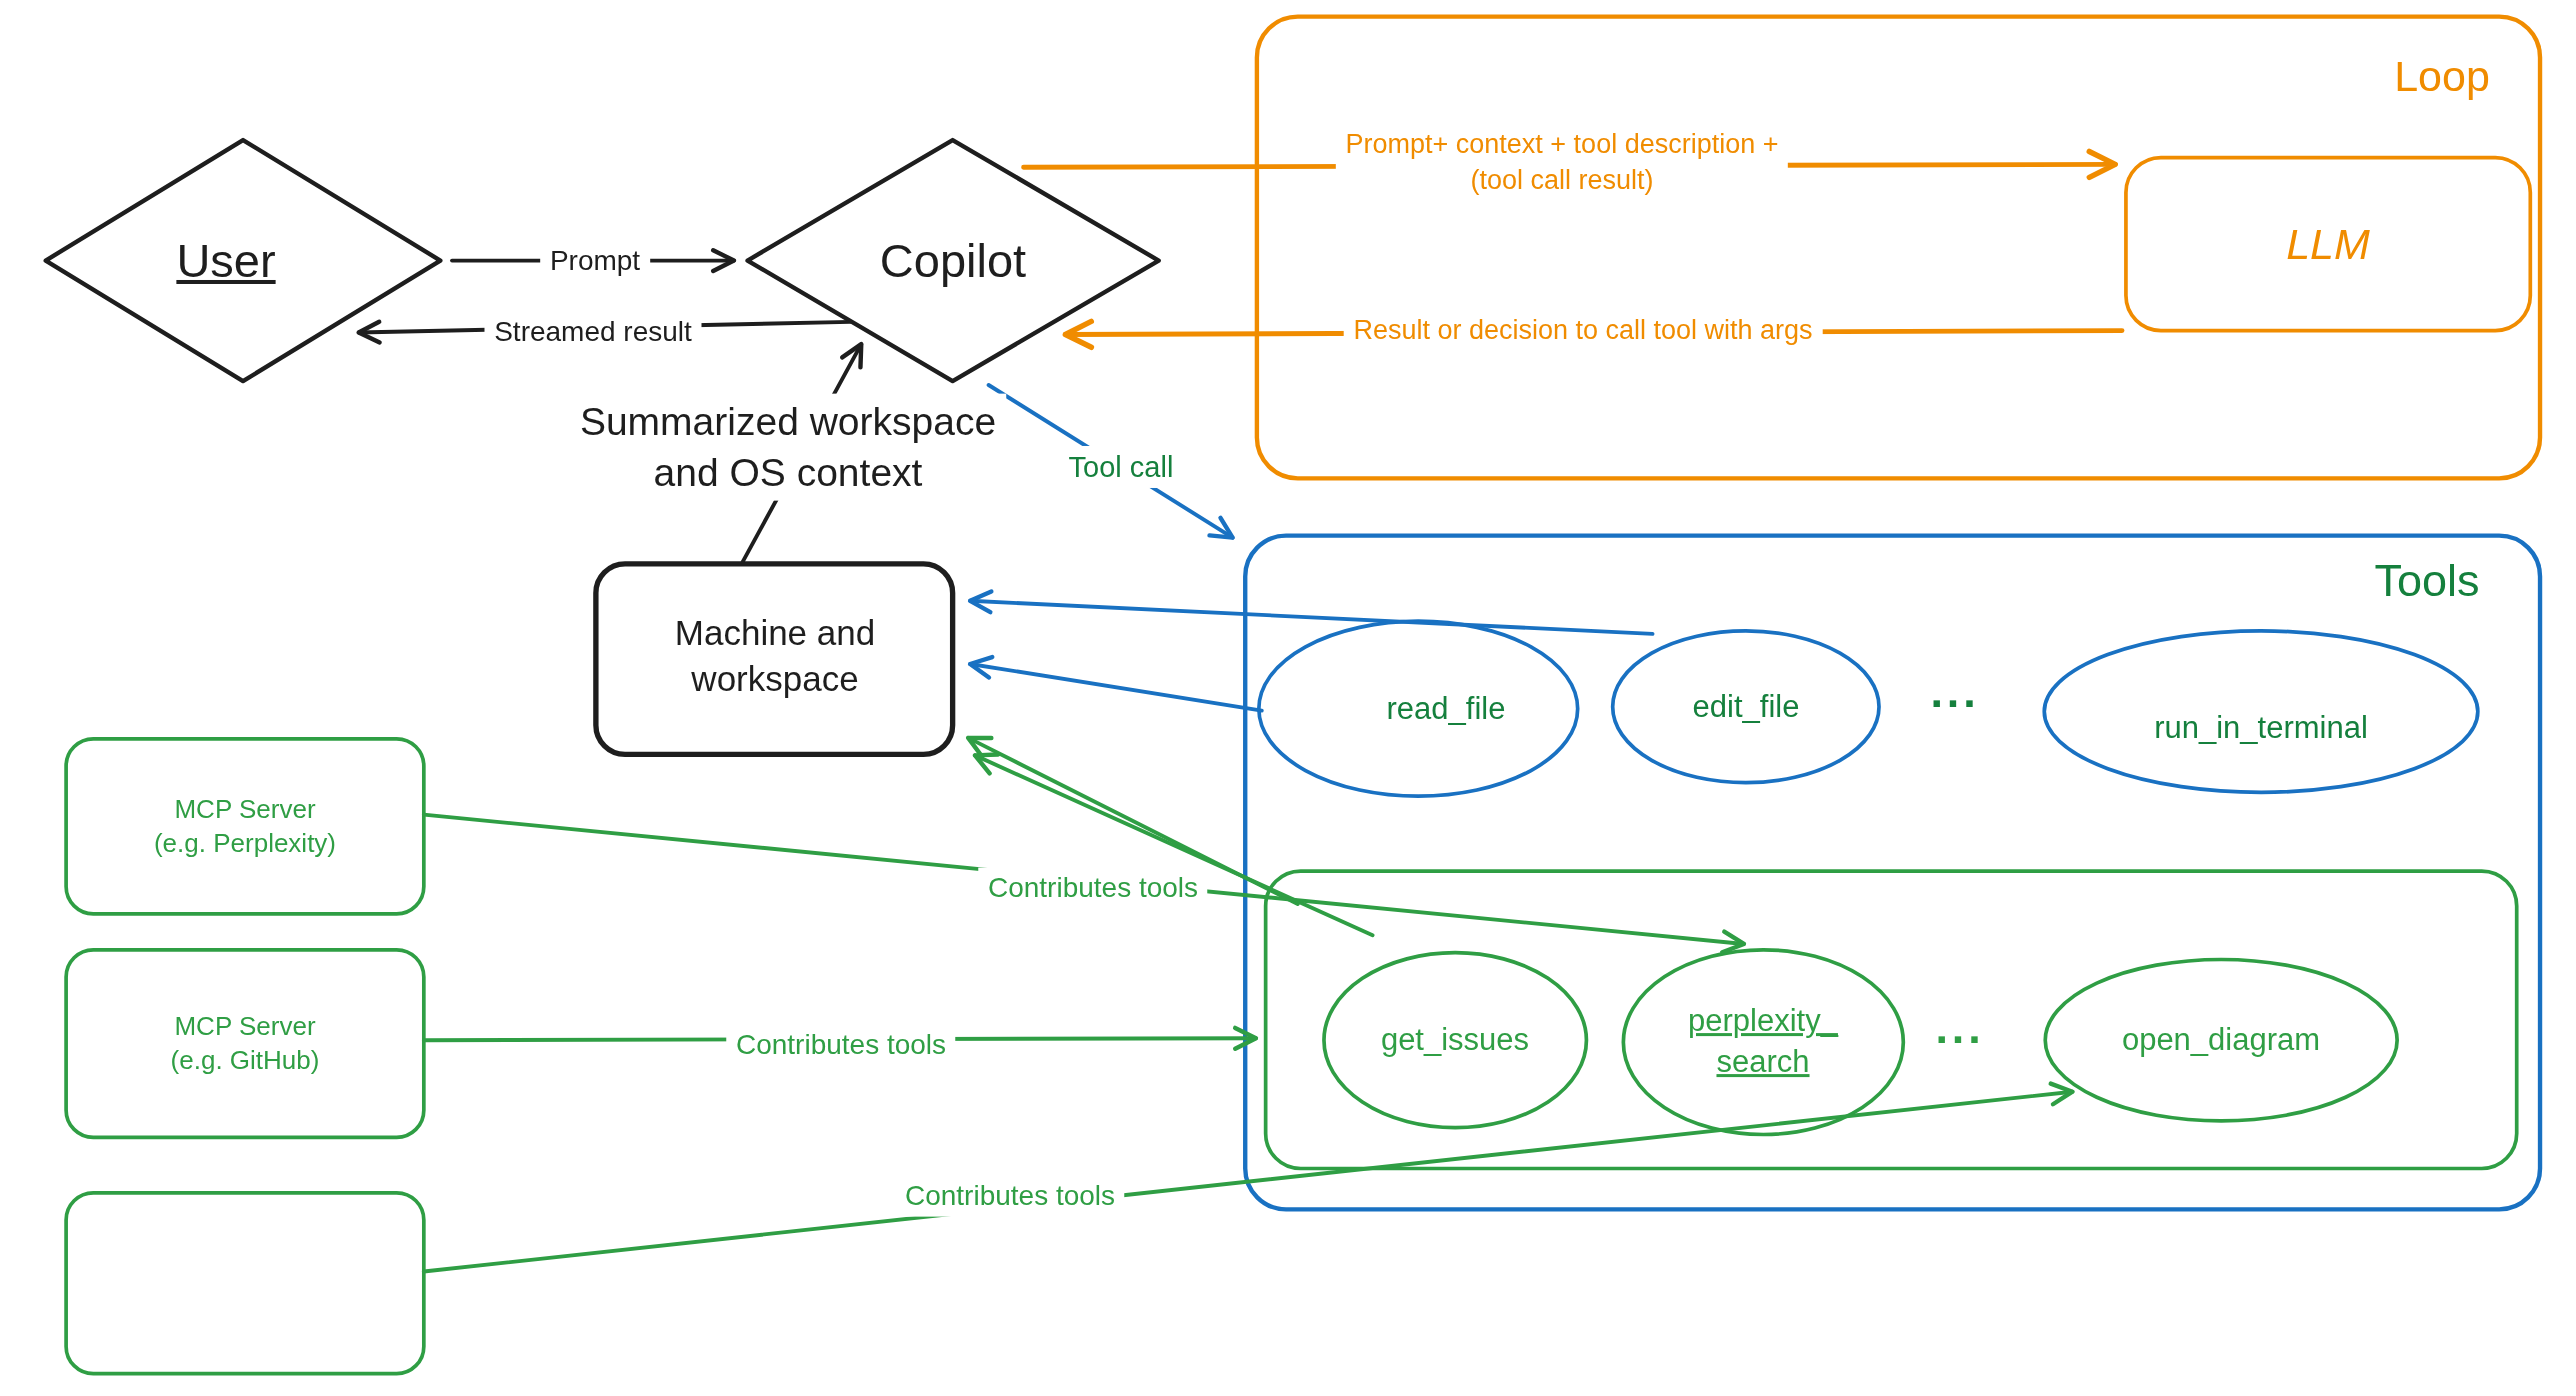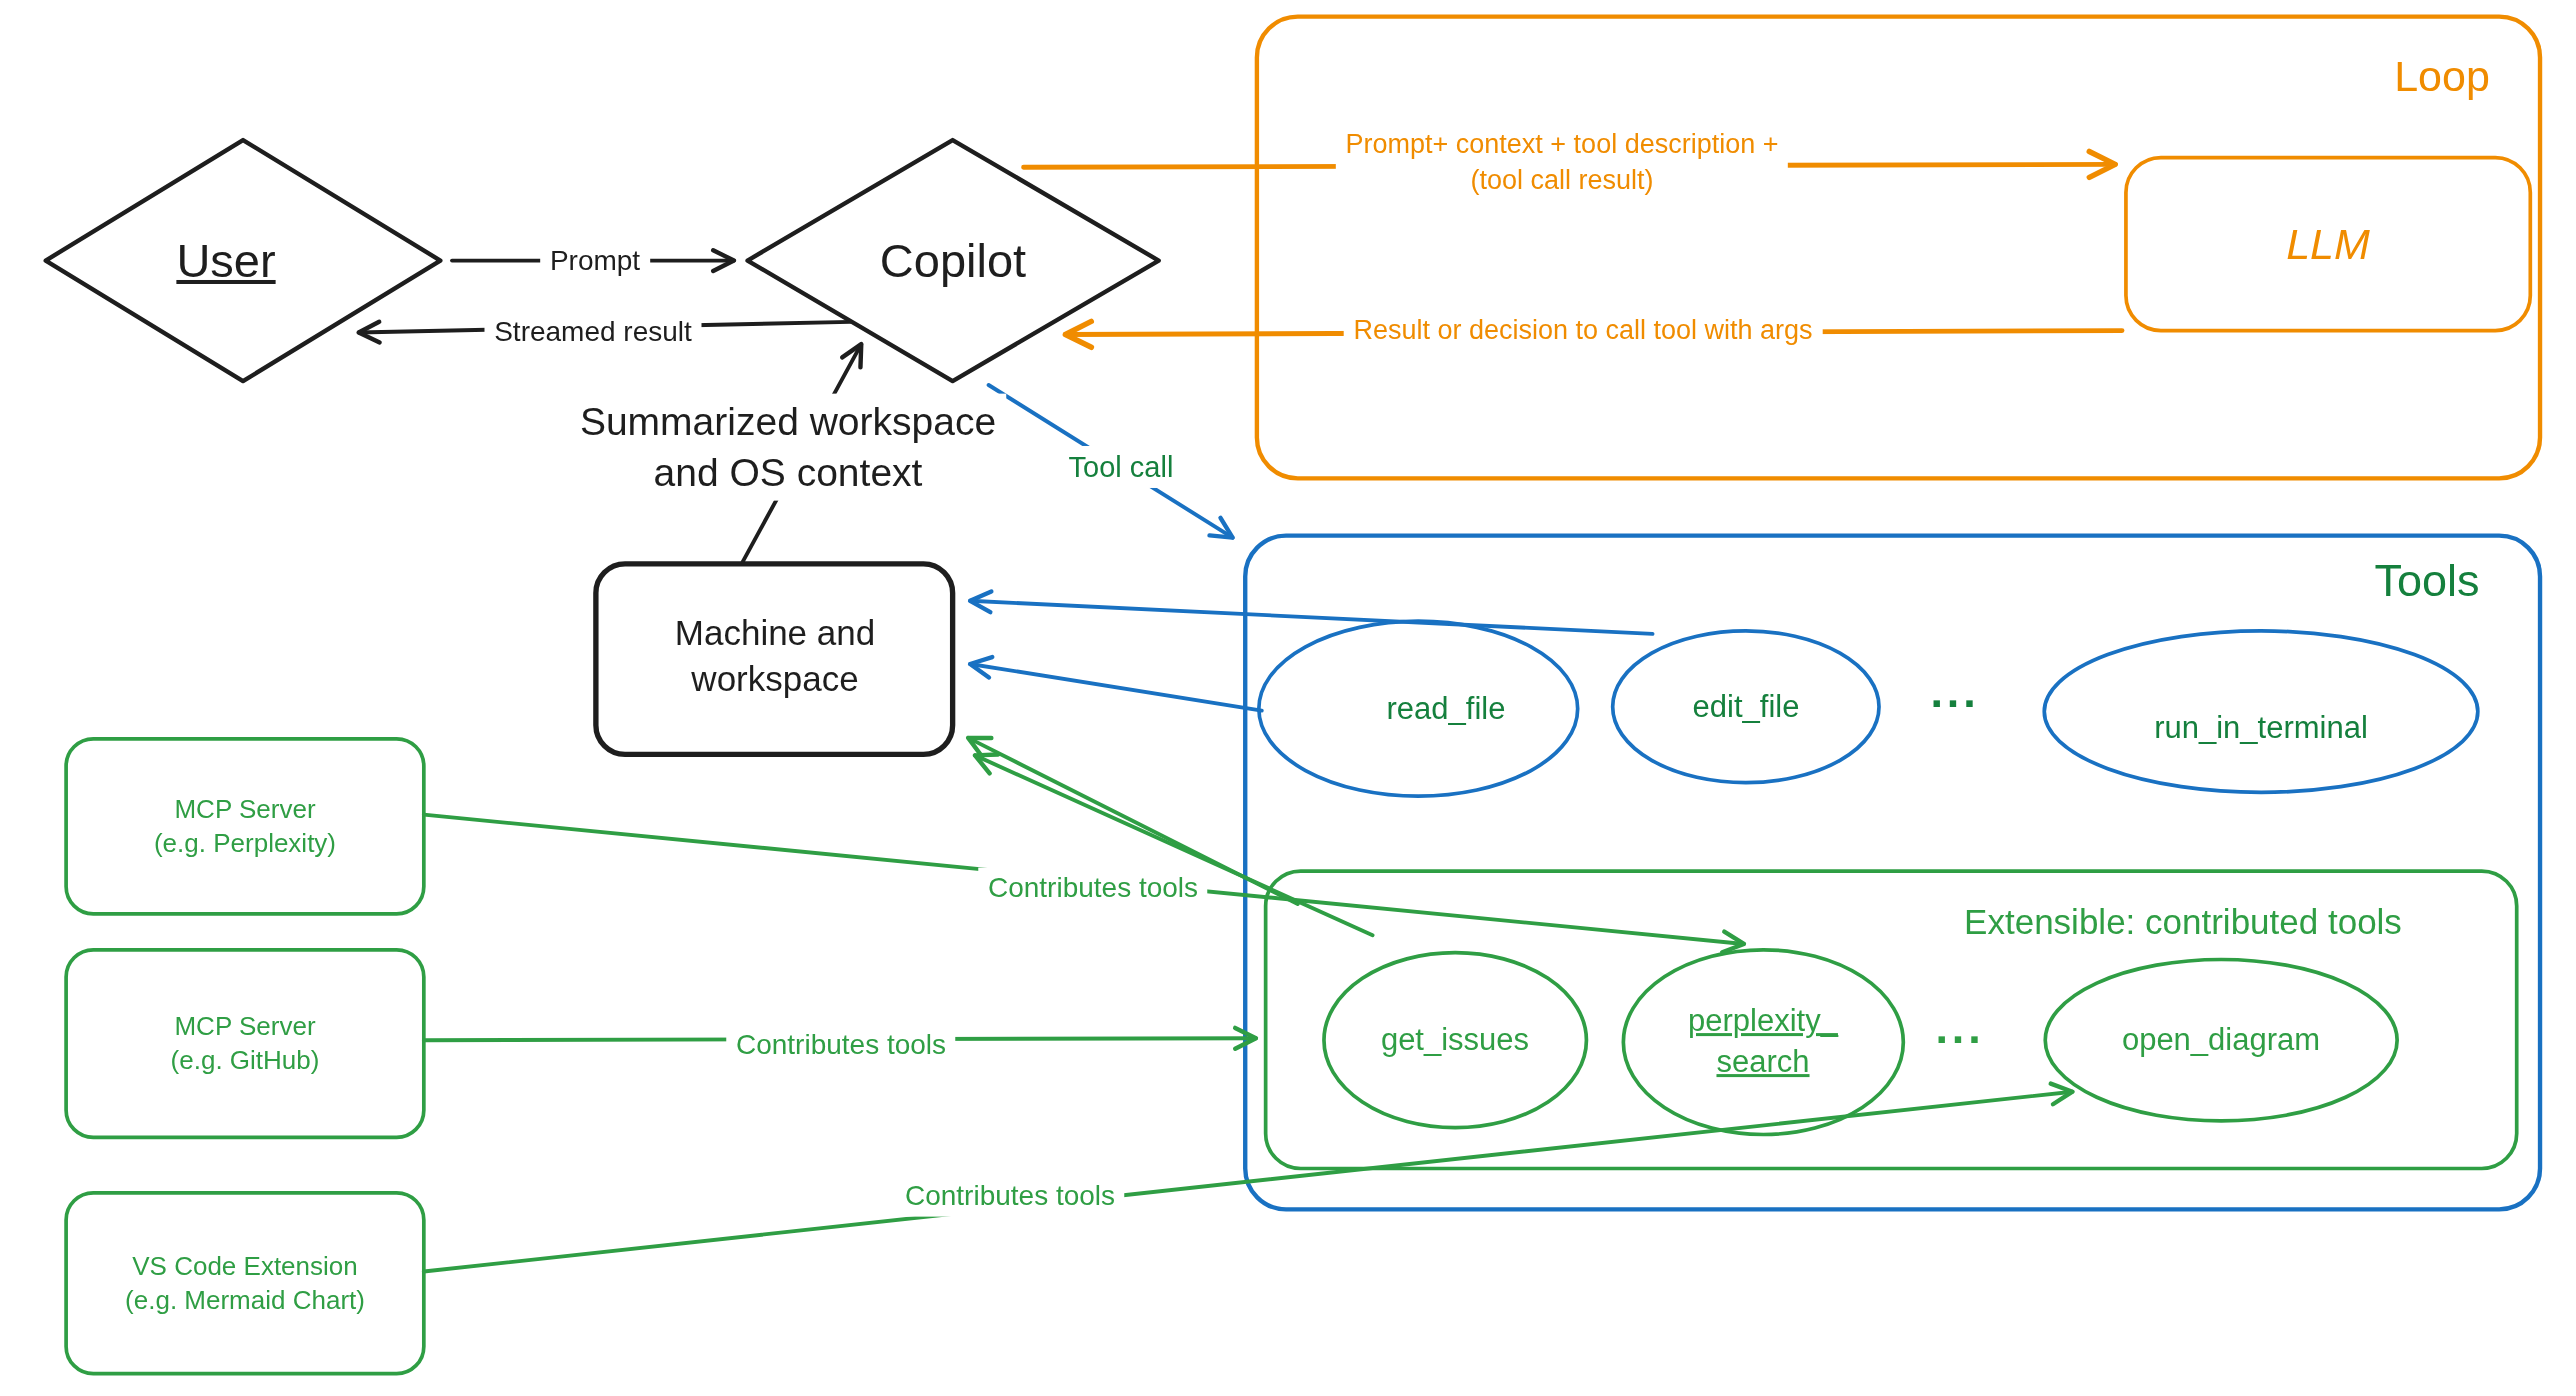--- a/index.html
+++ b/index.html
@@ -119,40 +119,35 @@
   </div>
   <div class="label orange onln" style="left:1583px;top:331px;font-size:27px;">Result or decision to call tool with args</div>
 
   <div class="label blue onln" style="left:1121px;top:467px;font-size:29px;">Tool call</div>
   <div class="label blue" style="left:2427px;top:581px;font-size:45px;">Tools</div>
   <div class="label blue" style="left:1418px;top:709px;font-size:31px;margin-left:28px;">read_file</div>
   <div class="label blue" style="left:1746px;top:707px;font-size:31px;">edit_file</div>
   <div class="label blue dots" style="left:1955px;top:692px;">...</div>
   <div class="label blue" style="left:2261px;top:728px;font-size:31px;">run_in_terminal</div>
 
-  <div class="label green" style="left:2183px;top:922px;font-size:35px;">Extensible: contributed tools</div>
   <div class="label green" style="left:1455px;top:1040px;font-size:31px;">get_issues</div>
   <div class="label green" style="left:1763px;top:1042px;font-size:31px;text-decoration:underline;">
     <div>perplexity_</div>
     <div>search</div>
   </div>
   <div class="label green dots" style="left:1960px;top:1028px;">...</div>
   <div class="label green" style="left:2221px;top:1040px;font-size:31px;">open_diagram</div>
 
   <div class="label green" style="left:245px;top:826px;font-size:26px;">
     <div>MCP Server</div>
     <div>(e.g. Perplexity)</div>
   </div>
   <div class="label green" style="left:245px;top:1043px;font-size:26px;">
     <div>MCP Server</div>
     <div>(e.g. GitHub)</div>
   </div>
-  <div class="label green" style="left:245px;top:1283px;font-size:26px;">
-    <div>VS Code Extension</div>
-    <div>(e.g. Mermaid Chart)</div>
-  </div>
 
   <div class="label green onln" style="left:1093px;top:888px;font-size:28px;">Contributes tools</div>
   <div class="label green onln" style="left:841px;top:1045px;font-size:28px;">Contributes tools</div>
   <div class="label green onln" style="left:1010px;top:1196px;font-size:28px;">Contributes tools</div>
 
 </div>
 
 
 </body></html>

